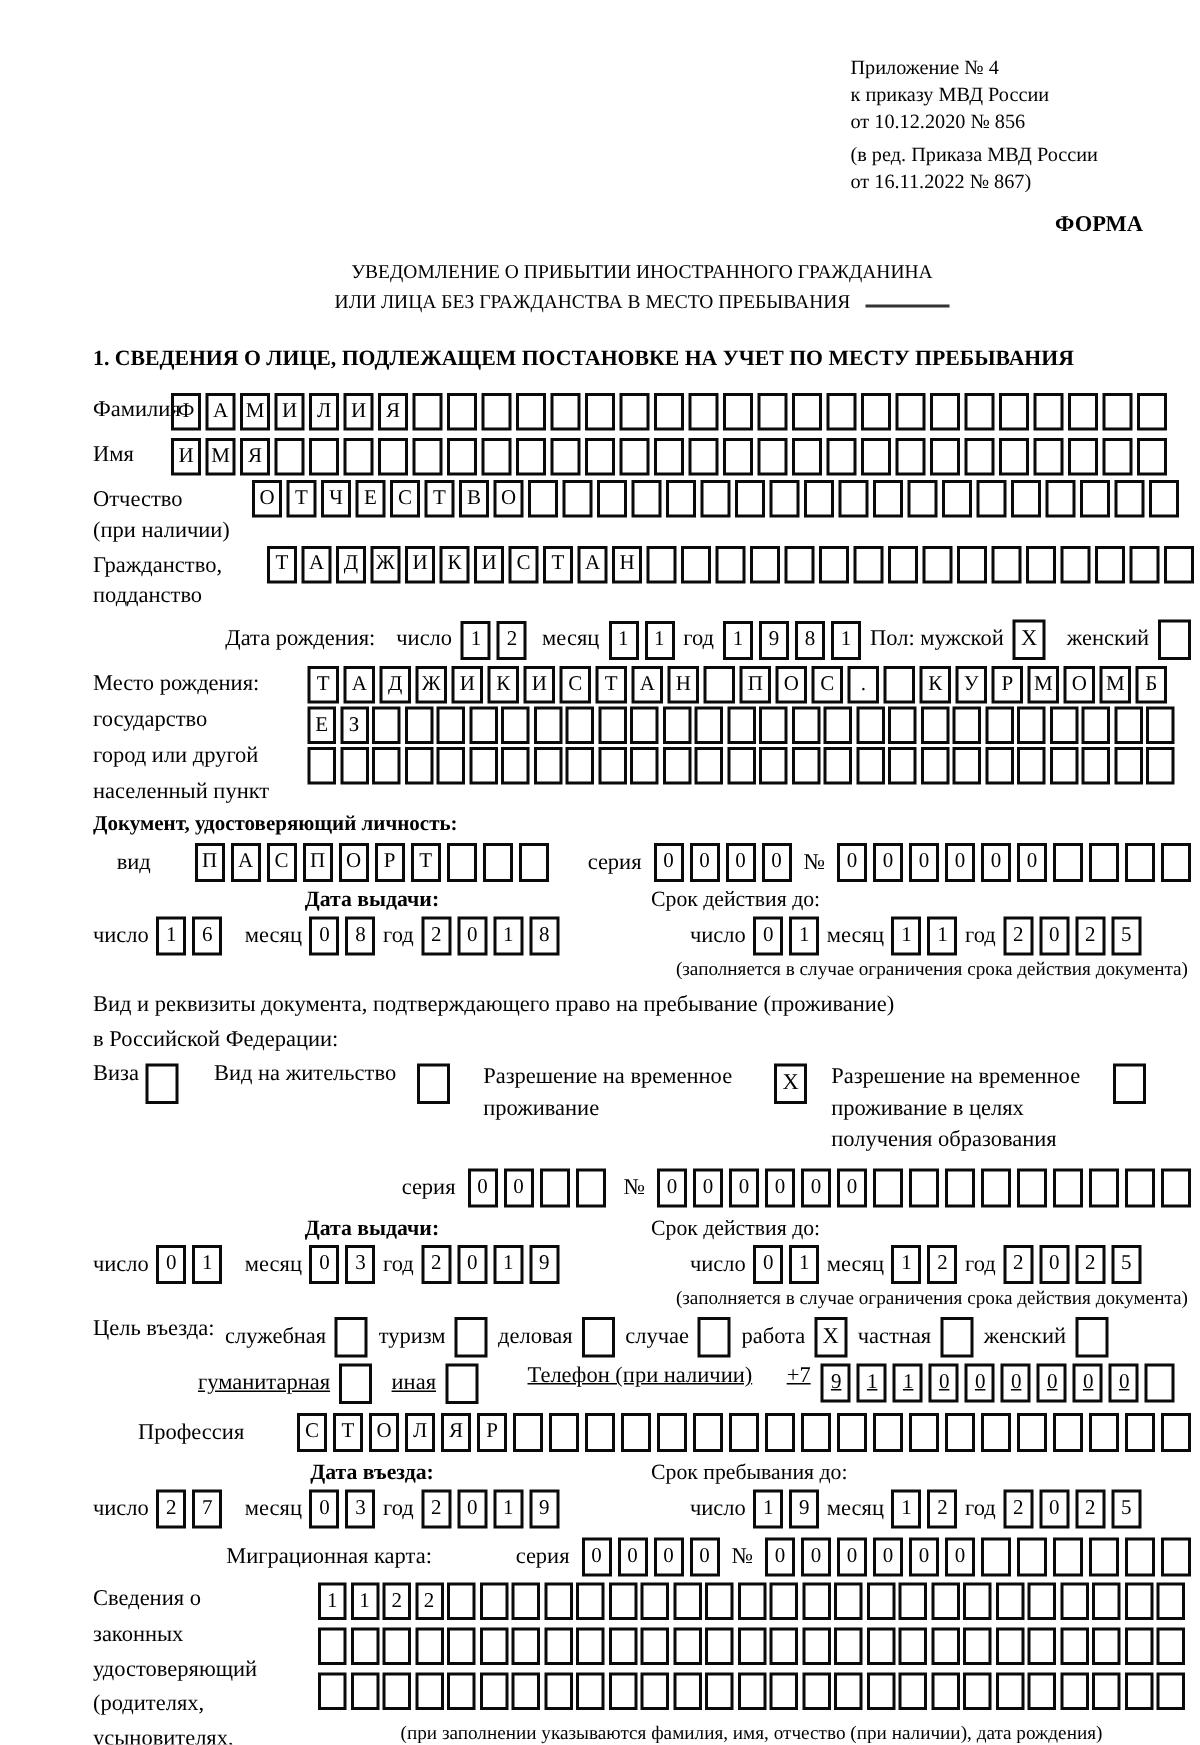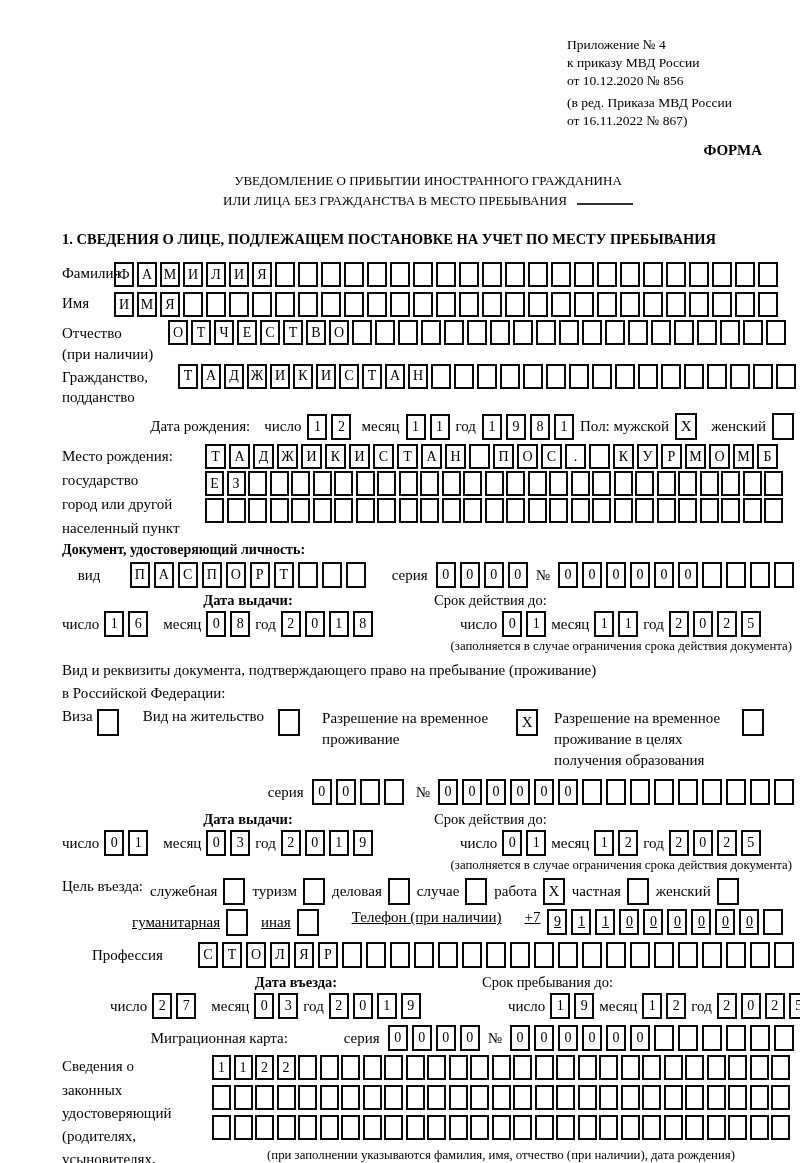--- a/index.html
+++ b/index.html
@@ -646,21 +646,21 @@
         <span class="cell"></span>
         <span class="cell"></span>
         <span class="cell"></span>
         <span class="cell"></span>
         <span class="cell"></span>
         <span class="cell"></span>
         <span class="cell"></span>
       </span>
   </div>
 
-  <div class="dates-pair" style="margin-bottom:6px;margin-left:48px;">
+  <div class="dates-pair" style="margin-bottom:6px;">
     <div class="dp-heads">
       <div class="h-left">Дата въезда:</div>
       <div class="h-right">Срок пребывания до:</div>
     </div>
     <div class="dp-cols">
       <div class="dp-left">
         <div class="dg">
           <span>число</span>
           <span class="cells dc">
               <span class="cell">2</span>

